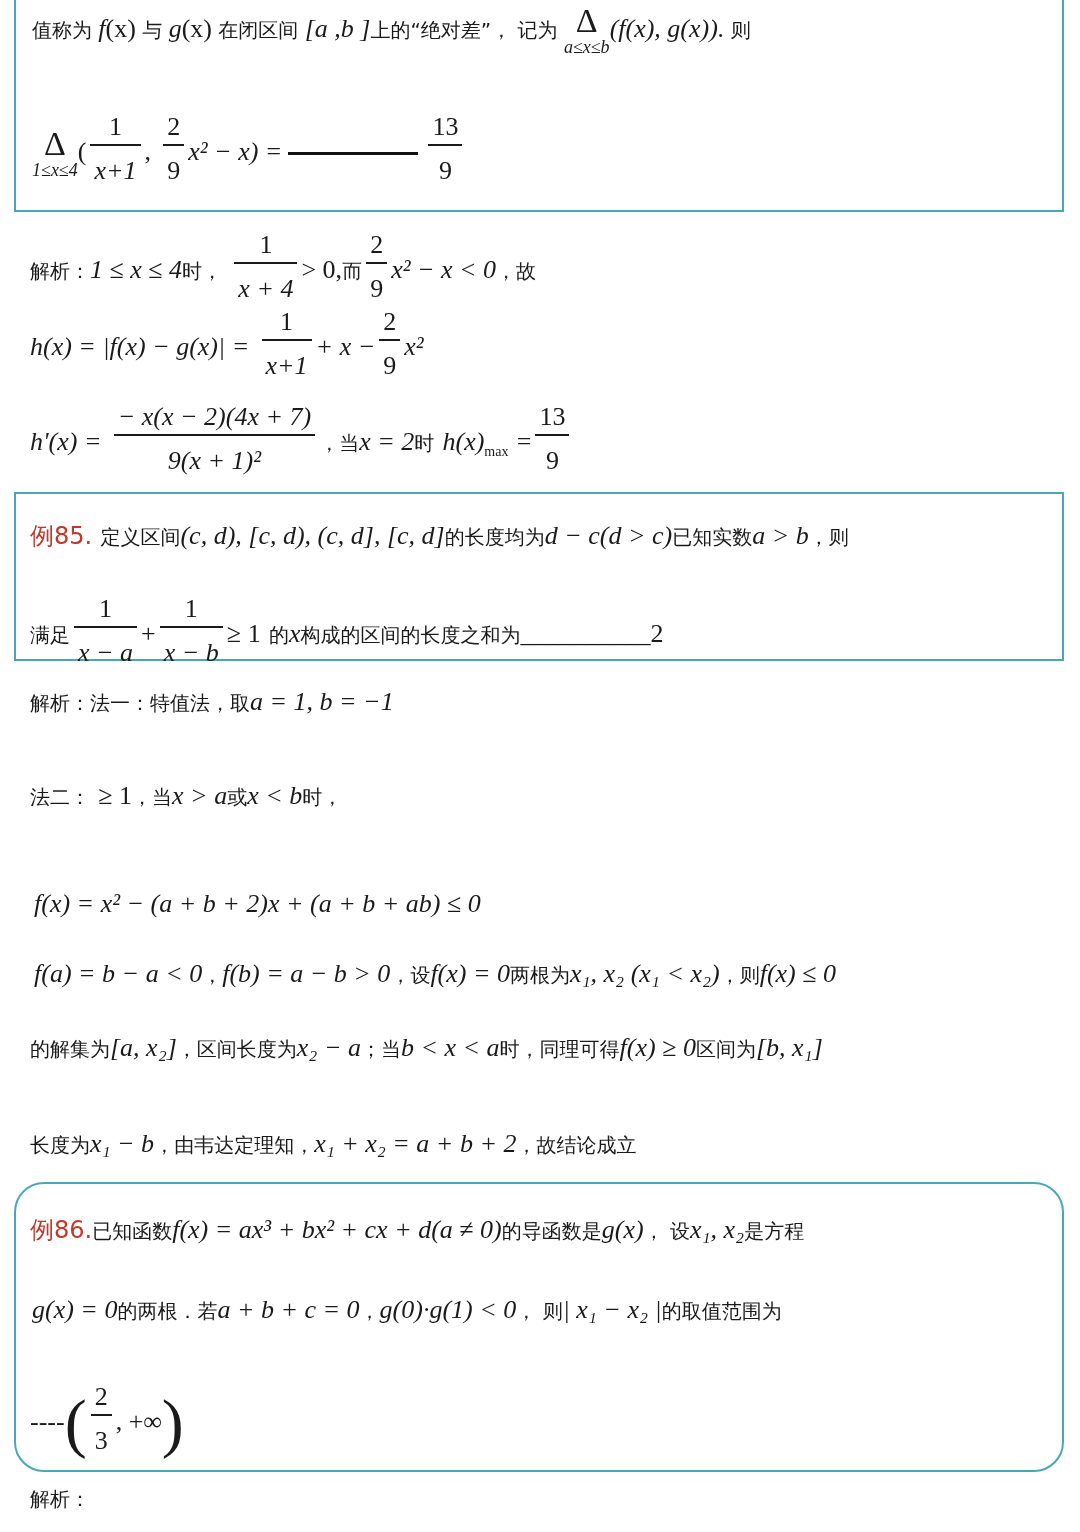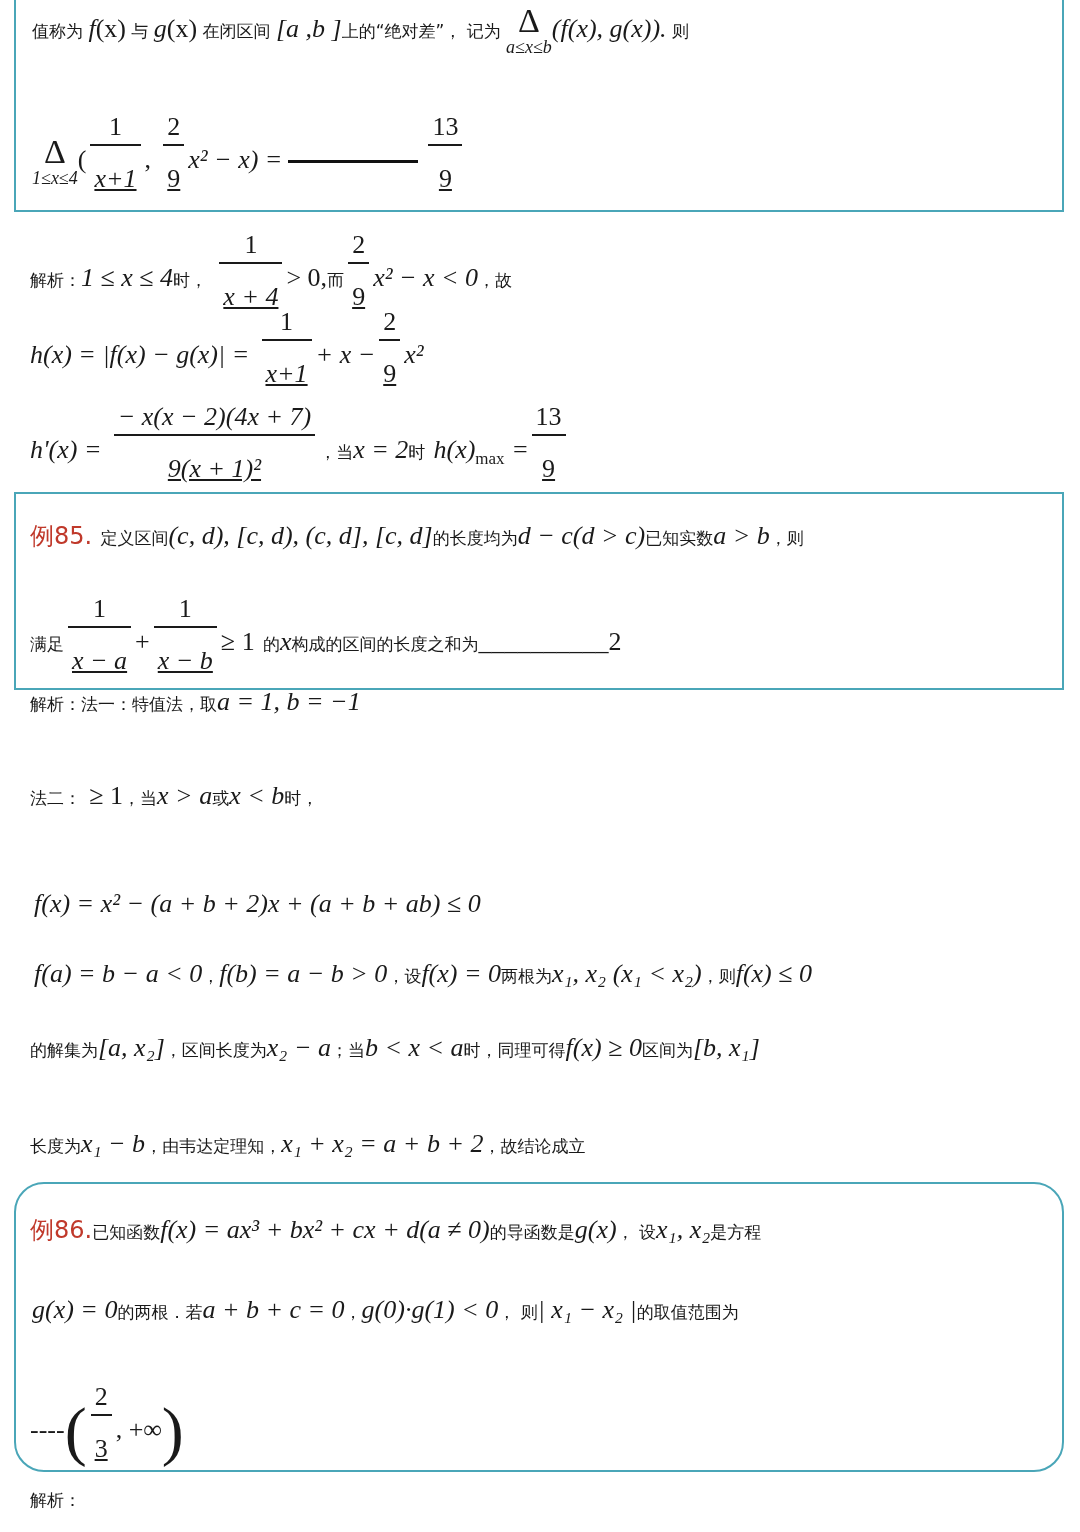--- a/index.html
+++ b/index.html
@@ -2,27 +2,27 @@
 <html><head>
 <meta charset="utf-8">
 <style>
   html, body { margin:0; padding:0; background:#ffffff; }
   body { width:1080px; height:1532px; position:relative; overflow:hidden;
          font-family:"DejaVu Serif", "Liberation Serif", serif; color:#1a1a1a; }
   .box { position:absolute; left:14px; width:1050px; border:2.5px solid #4aa6b8; box-sizing:border-box; background:#fff; }
   .line { position:absolute; white-space:nowrap; font-size:26px; line-height:30px; }
   .m { font-family:"Liberation Serif", "DejaVu Serif", serif; font-style:italic; }
   .r { font-family:"Liberation Serif", "DejaVu Serif", serif; }
-  .cn { font-family:"DejaVu Sans", sans-serif; font-size:17px; }
+  .cn { font-family:"DejaVu Sans", sans-serif; font-size:20px; }
   .red { color:#c0392b; font-family:"DejaVu Sans", sans-serif; font-size:24px; }
   .frac { display:inline-block; vertical-align:middle; text-align:center; margin:0 4px; font-family:"Liberation Serif", serif; }
   .frac .num { display:block; padding:0 4px; border-bottom:2px solid #1a1a1a; line-height:34px; }
-  .frac .den { display:block; padding:16px 4px; line-height:34px;text-decoration:underline; }
+  .frac .den { display:block; padding:8px 4px; line-height:34px; }
   .blank { display:inline-block; width:130px; border-bottom:3px solid #111; vertical-align:middle; margin:0 6px; }
-  sub.s { font-size:17px; }
+  sub.s { font-size:14px; }
   .delta { display:inline-block; text-align:center; vertical-align:middle; line-height:1; }
   .delta .d { display:block; font-size:34px; font-family:"Liberation Serif", serif; }
   .delta .lim { display:block; font-size:18px; font-style:italic; font-family:"Liberation Serif", serif; }
   .bigparen { font-size:66px; font-family:"Liberation Serif", serif; font-weight:100; vertical-align:middle; }
 </style>
 </head>
 <body>
 
 <div class="box" style="top:-4px; height:216px;">
   <div class="line" style="left:16px; top:6px;">
@@ -43,21 +43,21 @@
   <span class="m">h(x) = |f(x) − g(x)| =</span>
   <span class="frac"><span class="num">1</span><span class="den m">x+1</span></span><span class="m">+ x −</span><span class="frac"><span class="num">2</span><span class="den">9</span></span><span class="m">x²</span>
 </div>
 <div class="line" style="left:30px; top:400px;">
   <span class="m">h'(x) =</span>
   <span class="frac"><span class="num m">− x(x − 2)(4x + 7)</span><span class="den m">9(x + 1)²</span></span><span class="cn">，</span><span class="cn">当</span><span class="m">x = 2</span><span class="cn">时</span>
   <span class="m">h(x)</span><sub class="s r">max</sub>
   <span class="r">=</span><span class="frac"><span class="num">13</span><span class="den">9</span></span>
 </div>
 
-<div class="box" style="top:492px; height:198px;">
+<div class="box" style="top:492px; height:169px;">
   <div class="line" style="left:14px; top:26px;">
     <span class="red">例85.</span>
     <span class="cn">定义区间</span><span class="m">(c, d), [c, d), (c, d], [c, d]</span><span class="cn">的长度均为</span><span class="m">d − c(d &gt; c)</span><span class="cn">已知实数</span><span class="m">a &gt; b</span><span class="cn">，则</span>
   </div>
   <div class="line" style="left:14px; top:98px;">
     <span class="cn">满足</span><span class="frac"><span class="num">1</span><span class="den m">x − a</span></span><span class="r">+</span><span class="frac"><span class="num">1</span><span class="den m">x − b</span></span><span class="r">≥ 1</span>
     <span class="cn">的</span><span class="m">x</span><span class="cn">构成的区间的长度之和为</span><span class="r">__________</span><span class="r">2</span>
   </div>
 </div>
 

